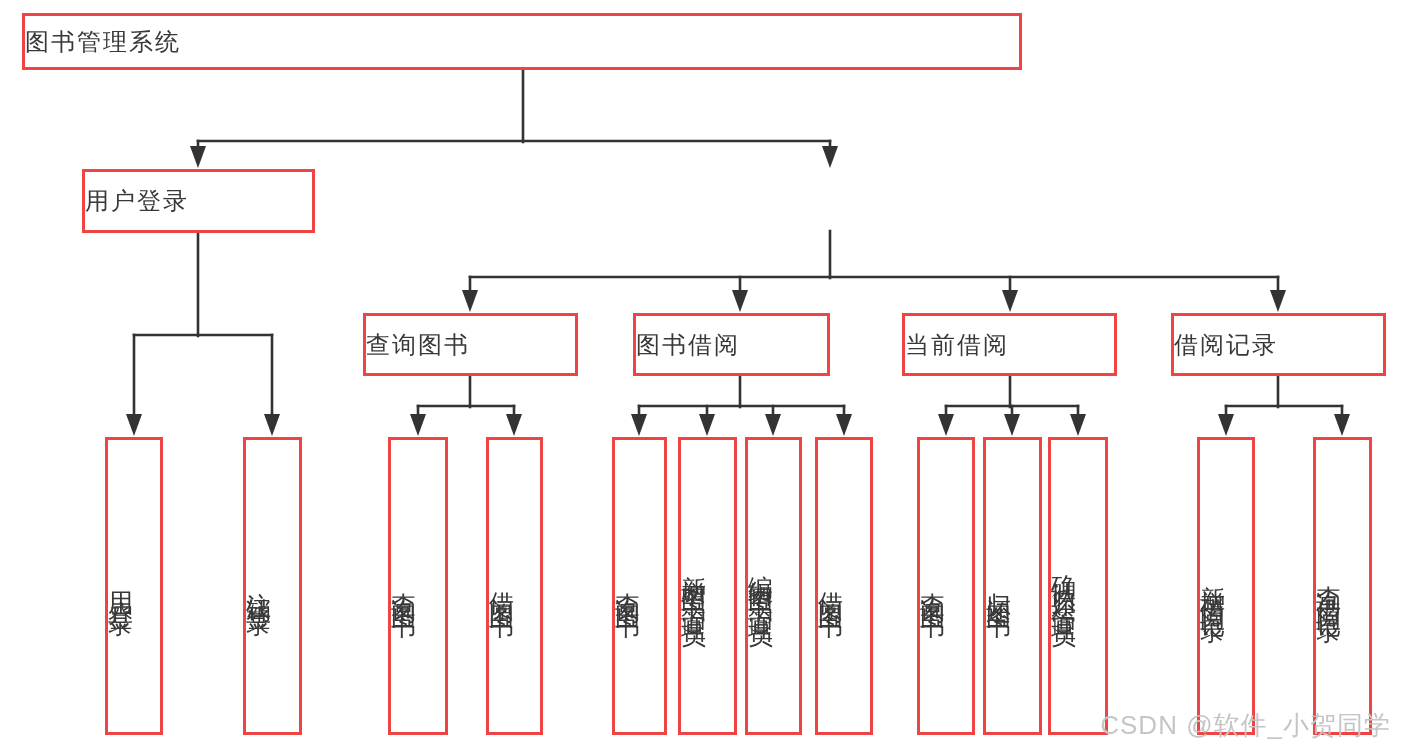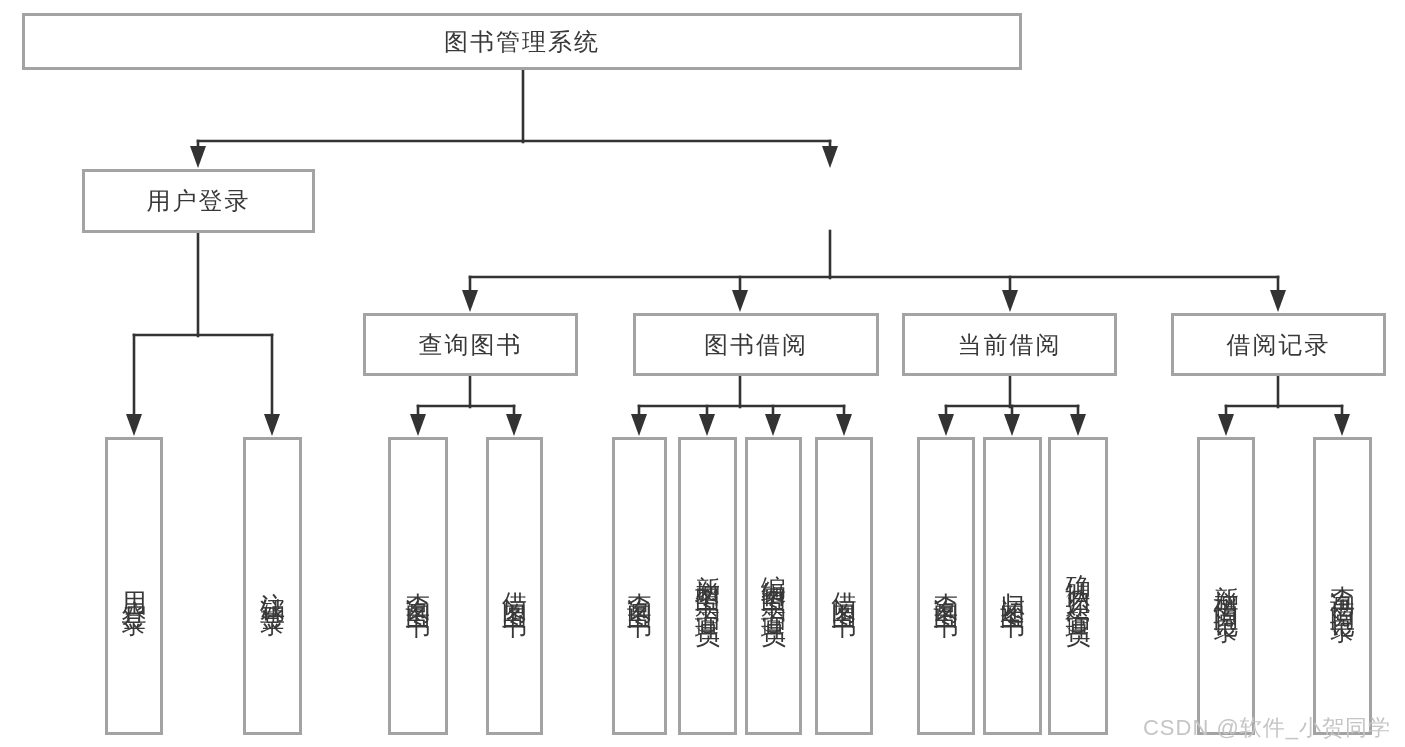--- a/index.html
+++ b/index.html
@@ -2,36 +2,36 @@
 <html><head>
 <meta charset="utf-8">
 <style>
   html,body{margin:0;padding:0;background:#ffffff;}
   #canvas{
     position:relative;width:1405px;height:747px;background:#ffffff;overflow:hidden;
     font-family:"Liberation Sans","DejaVu Sans",sans-serif;color:#383838;
   }
   #wires{position:absolute;left:0;top:0;z-index:1;}
   .node{
-    position:absolute;box-sizing:border-box;background:#ffffff;border:3px solid #a3a3a3;
-    display:flex;align-items:center;justify-content:center;z-index:2;
+    position:absolute;box-sizing:border-box;background:#ffffff;border:3px solid #ef4444;
+    display:flex;align-items:center;justify-content:flex-start;z-index:2;
   }
   .h-label{font-size:24px;letter-spacing:2px;white-space:nowrap;}
   .leaf .v-label{
     writing-mode:vertical-rl;text-orientation:mixed;
     font-size:25px;letter-spacing:7px;line-height:1;white-space:nowrap;
   }
   
   .lv1{left:22px;top:13px;width:1000px;height:57px;}
   .lv2{top:169px;height:64px;}
   .lv3{top:313px;height:63px;}
   .leaf{top:437px;height:298px;}
   #watermark{
     position:absolute;right:14px;bottom:4px;z-index:3;
-    font-size:22px;letter-spacing:1px;color:#c5c5c5;white-space:nowrap;
+    font-size:26px;letter-spacing:1px;color:#c5c5c5;white-space:nowrap;
   }
 </style>
 </head>
 <body>
 
 <div id="canvas">
 
   <svg id="wires" width="1405" height="747" viewBox="0 0 1405 747">
       <line x1="523" y1="68" x2="523" y2="142" stroke="#333333" stroke-width="2.6" stroke-linecap="square"></line>
       <line x1="198" y1="231" x2="198" y2="336" stroke="#333333" stroke-width="2.6" stroke-linecap="square"></line>
@@ -91,21 +91,21 @@
     <span class="h-label">图书管理系统</span>
   </div>
 
   <div class="node lv2" style="left:82px;width:233px;">
     <span class="h-label">用户登录</span>
   </div>
 
   <div class="node lv3" style="left:363px;width:215px;">
     <span class="h-label">查询图书</span>
   </div>
-  <div class="node lv3" style="left:633px;width:246px;">
+  <div class="node lv3" style="left:633px;width:197px;">
     <span class="h-label">图书借阅</span>
   </div>
   <div class="node lv3" style="left:902px;width:215px;">
     <span class="h-label">当前借阅</span>
   </div>
   <div class="node lv3" style="left:1171px;width:215px;">
     <span class="h-label">借阅记录</span>
   </div>
 
   <div class="node leaf" style="left:105px;width:58px;">

